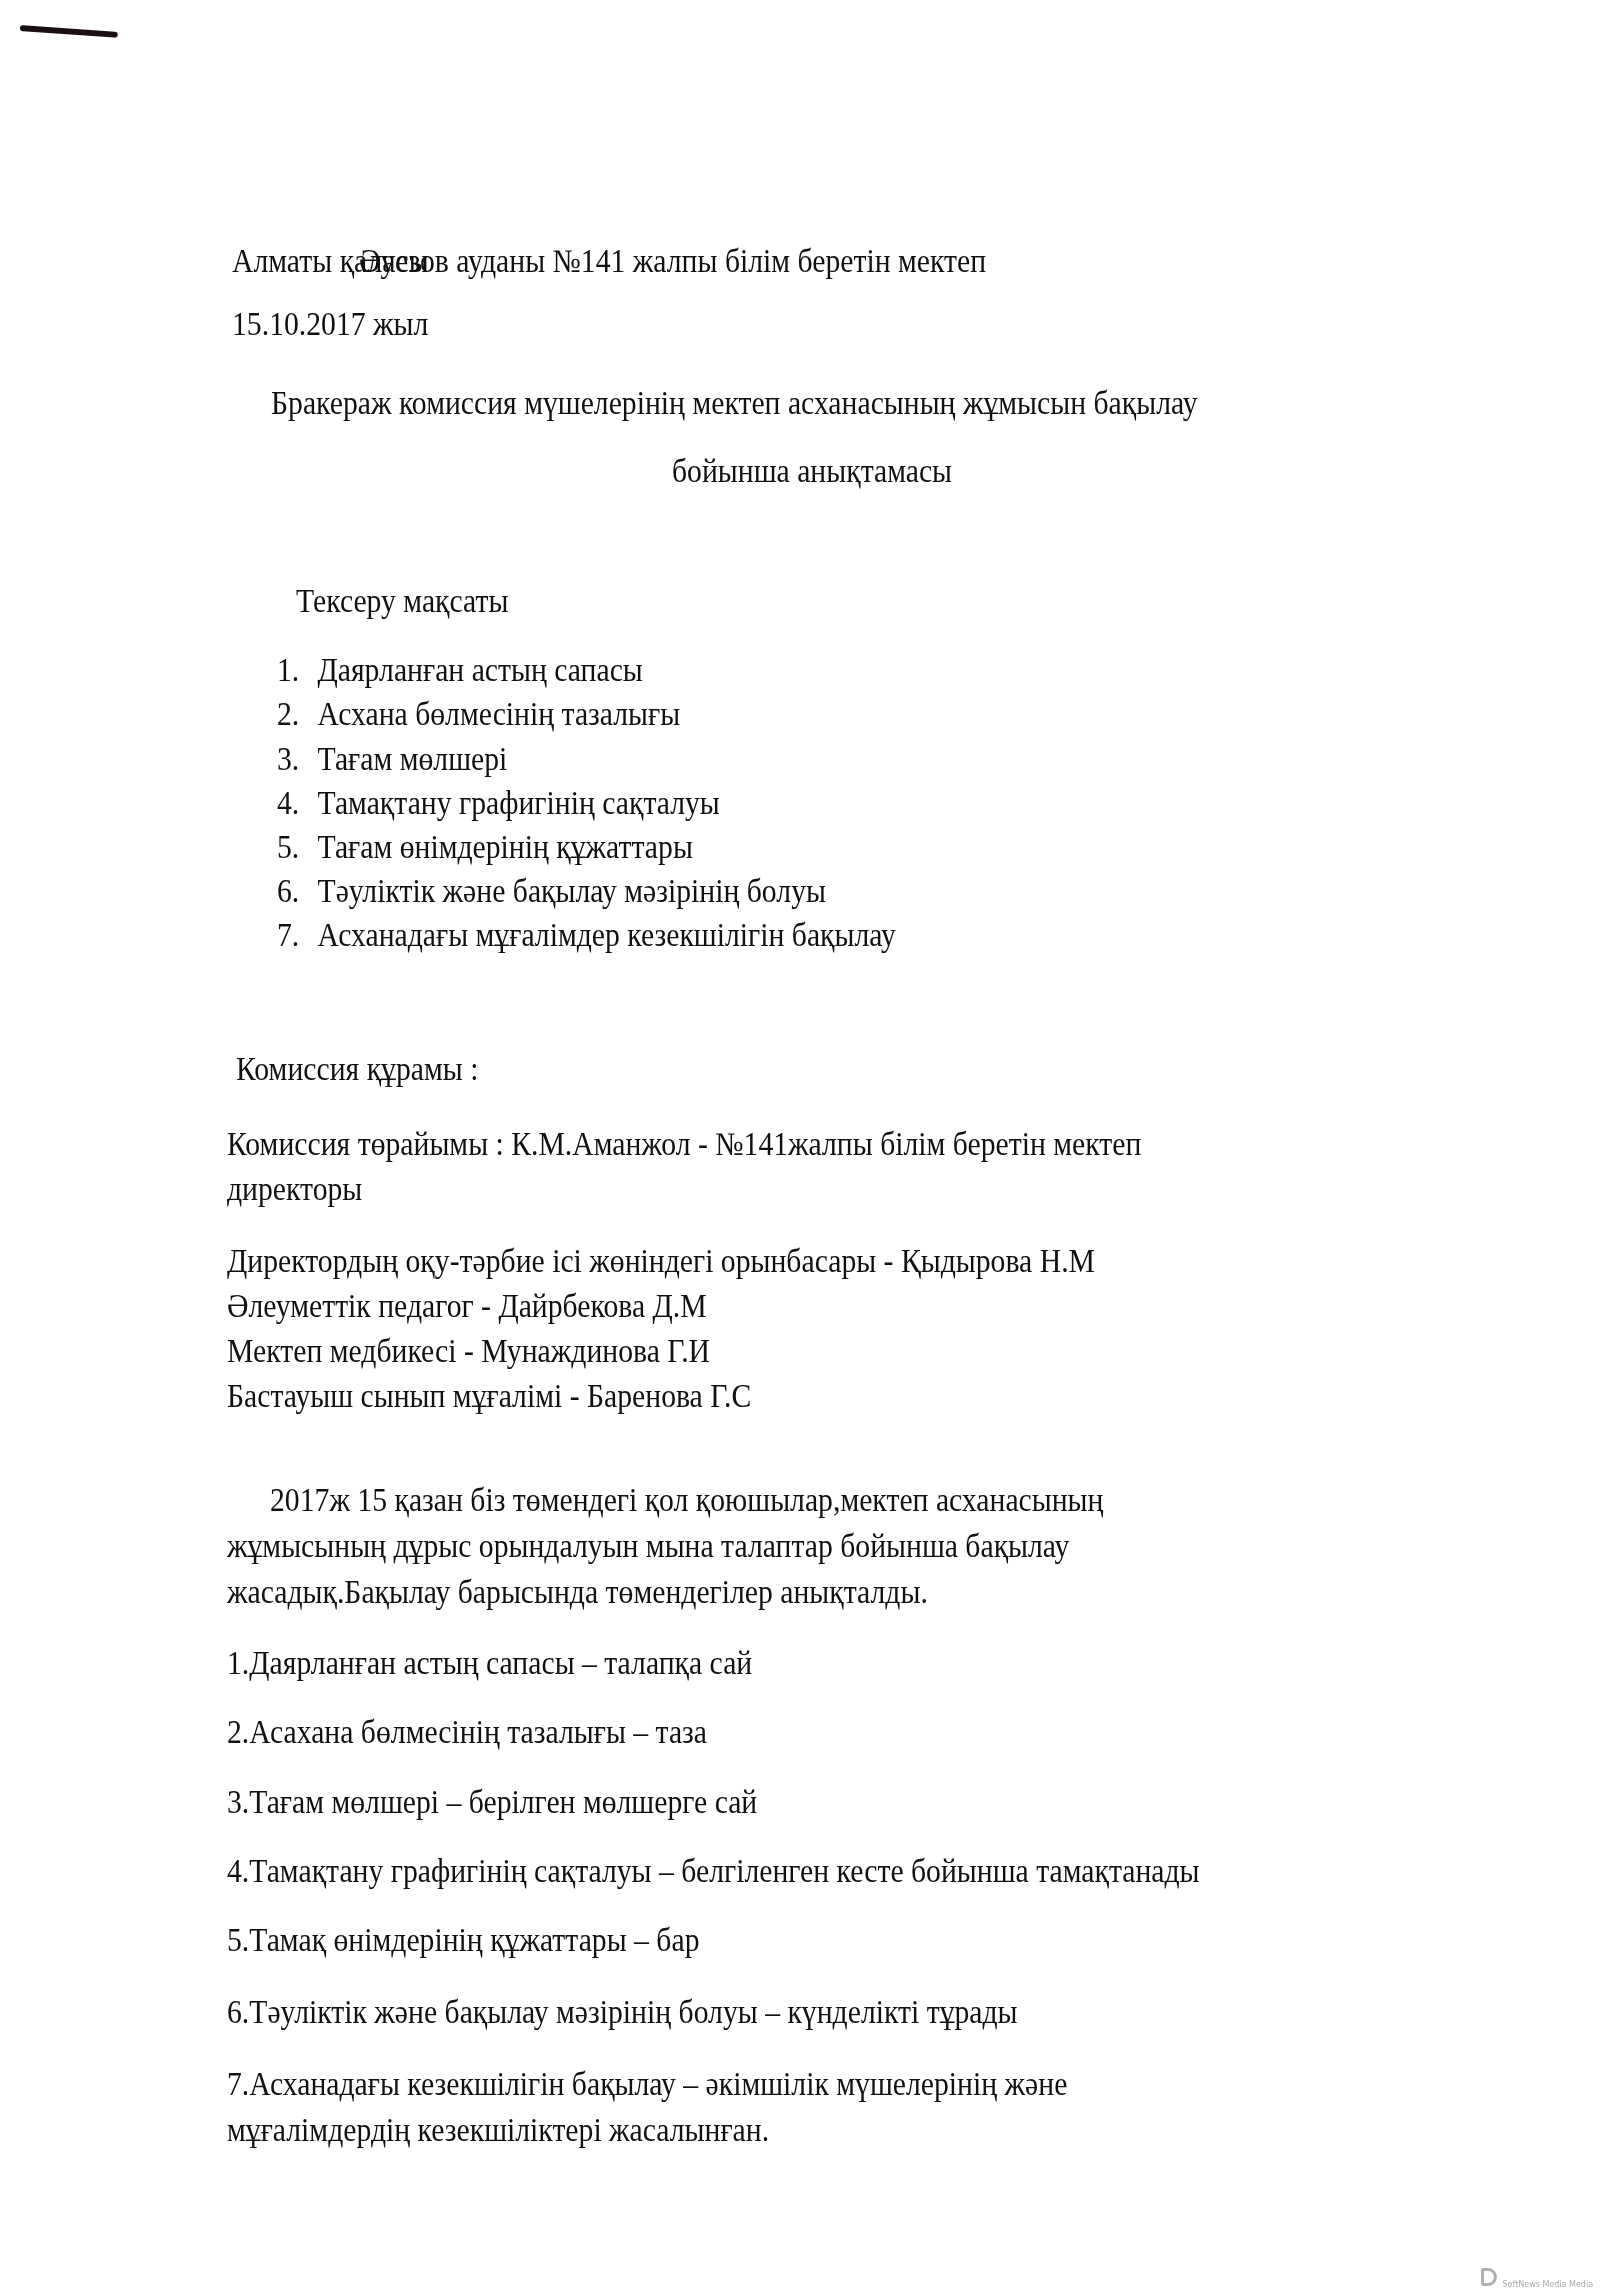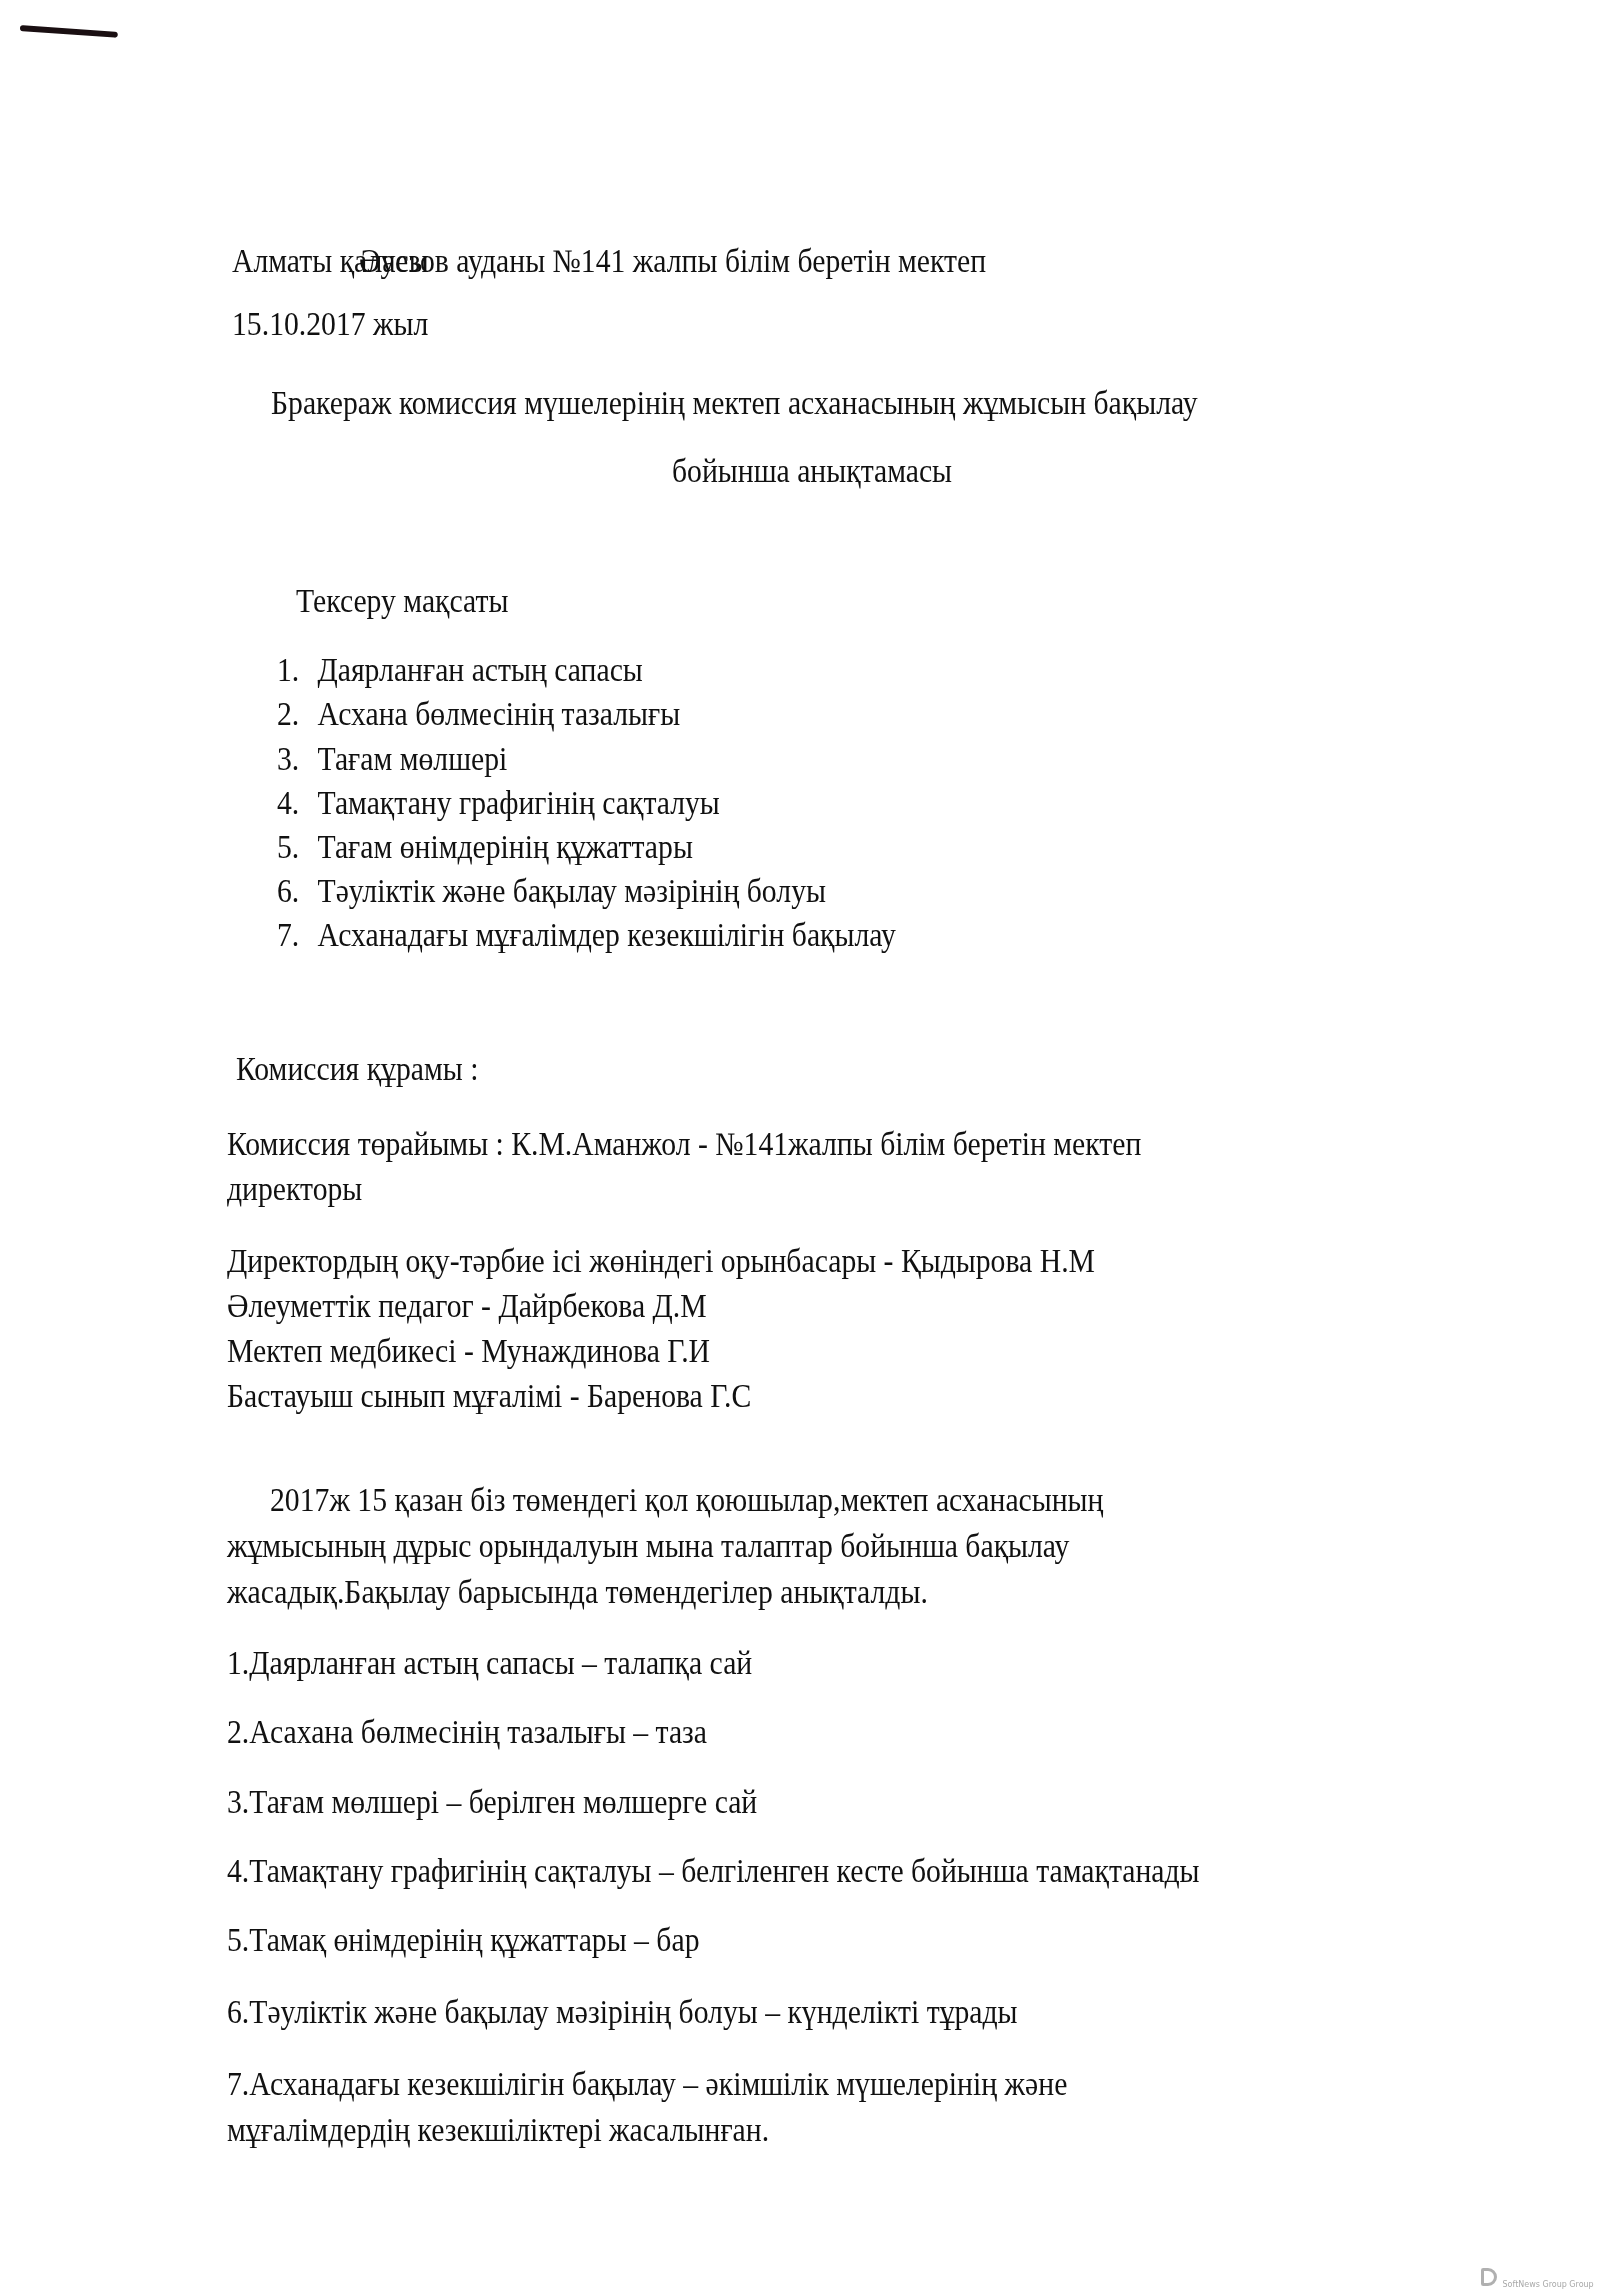--- a/index.html
+++ b/index.html
@@ -72,15 +72,15 @@
   <div class="t" style="left:227px; top:1855px;">4.Тамақтану графигінің сақталуы – белгіленген кесте бойынша тамақтанады</div>
   <div class="t" style="left:227px; top:1924px;">5.Тамақ өнімдерінің құжаттары – бар</div>
   <div class="t" style="left:227px; top:1996px;">6.Тәуліктік және бақылау мәзірінің болуы – күнделікті тұрады</div>
   <div class="t" style="left:227px; top:2068px;">7.Асханадағы кезекшілігін бақылау – әкімшілік мүшелерінің және</div>
   <div class="t" style="left:227px; top:2114px;">мұғалімдердің кезекшіліктері жасалынған.</div>
 </div>
 
 <div class="watermark">
   <div class="wm-logo"></div>
   <div class="wm-name">DATALIFE ENGINE</div>
-  <div class="wm-sub">SoftNews Group Group</div>
+  <div class="wm-sub">SoftNews Media Media</div>
 </div>
 
 
 </body></html>

